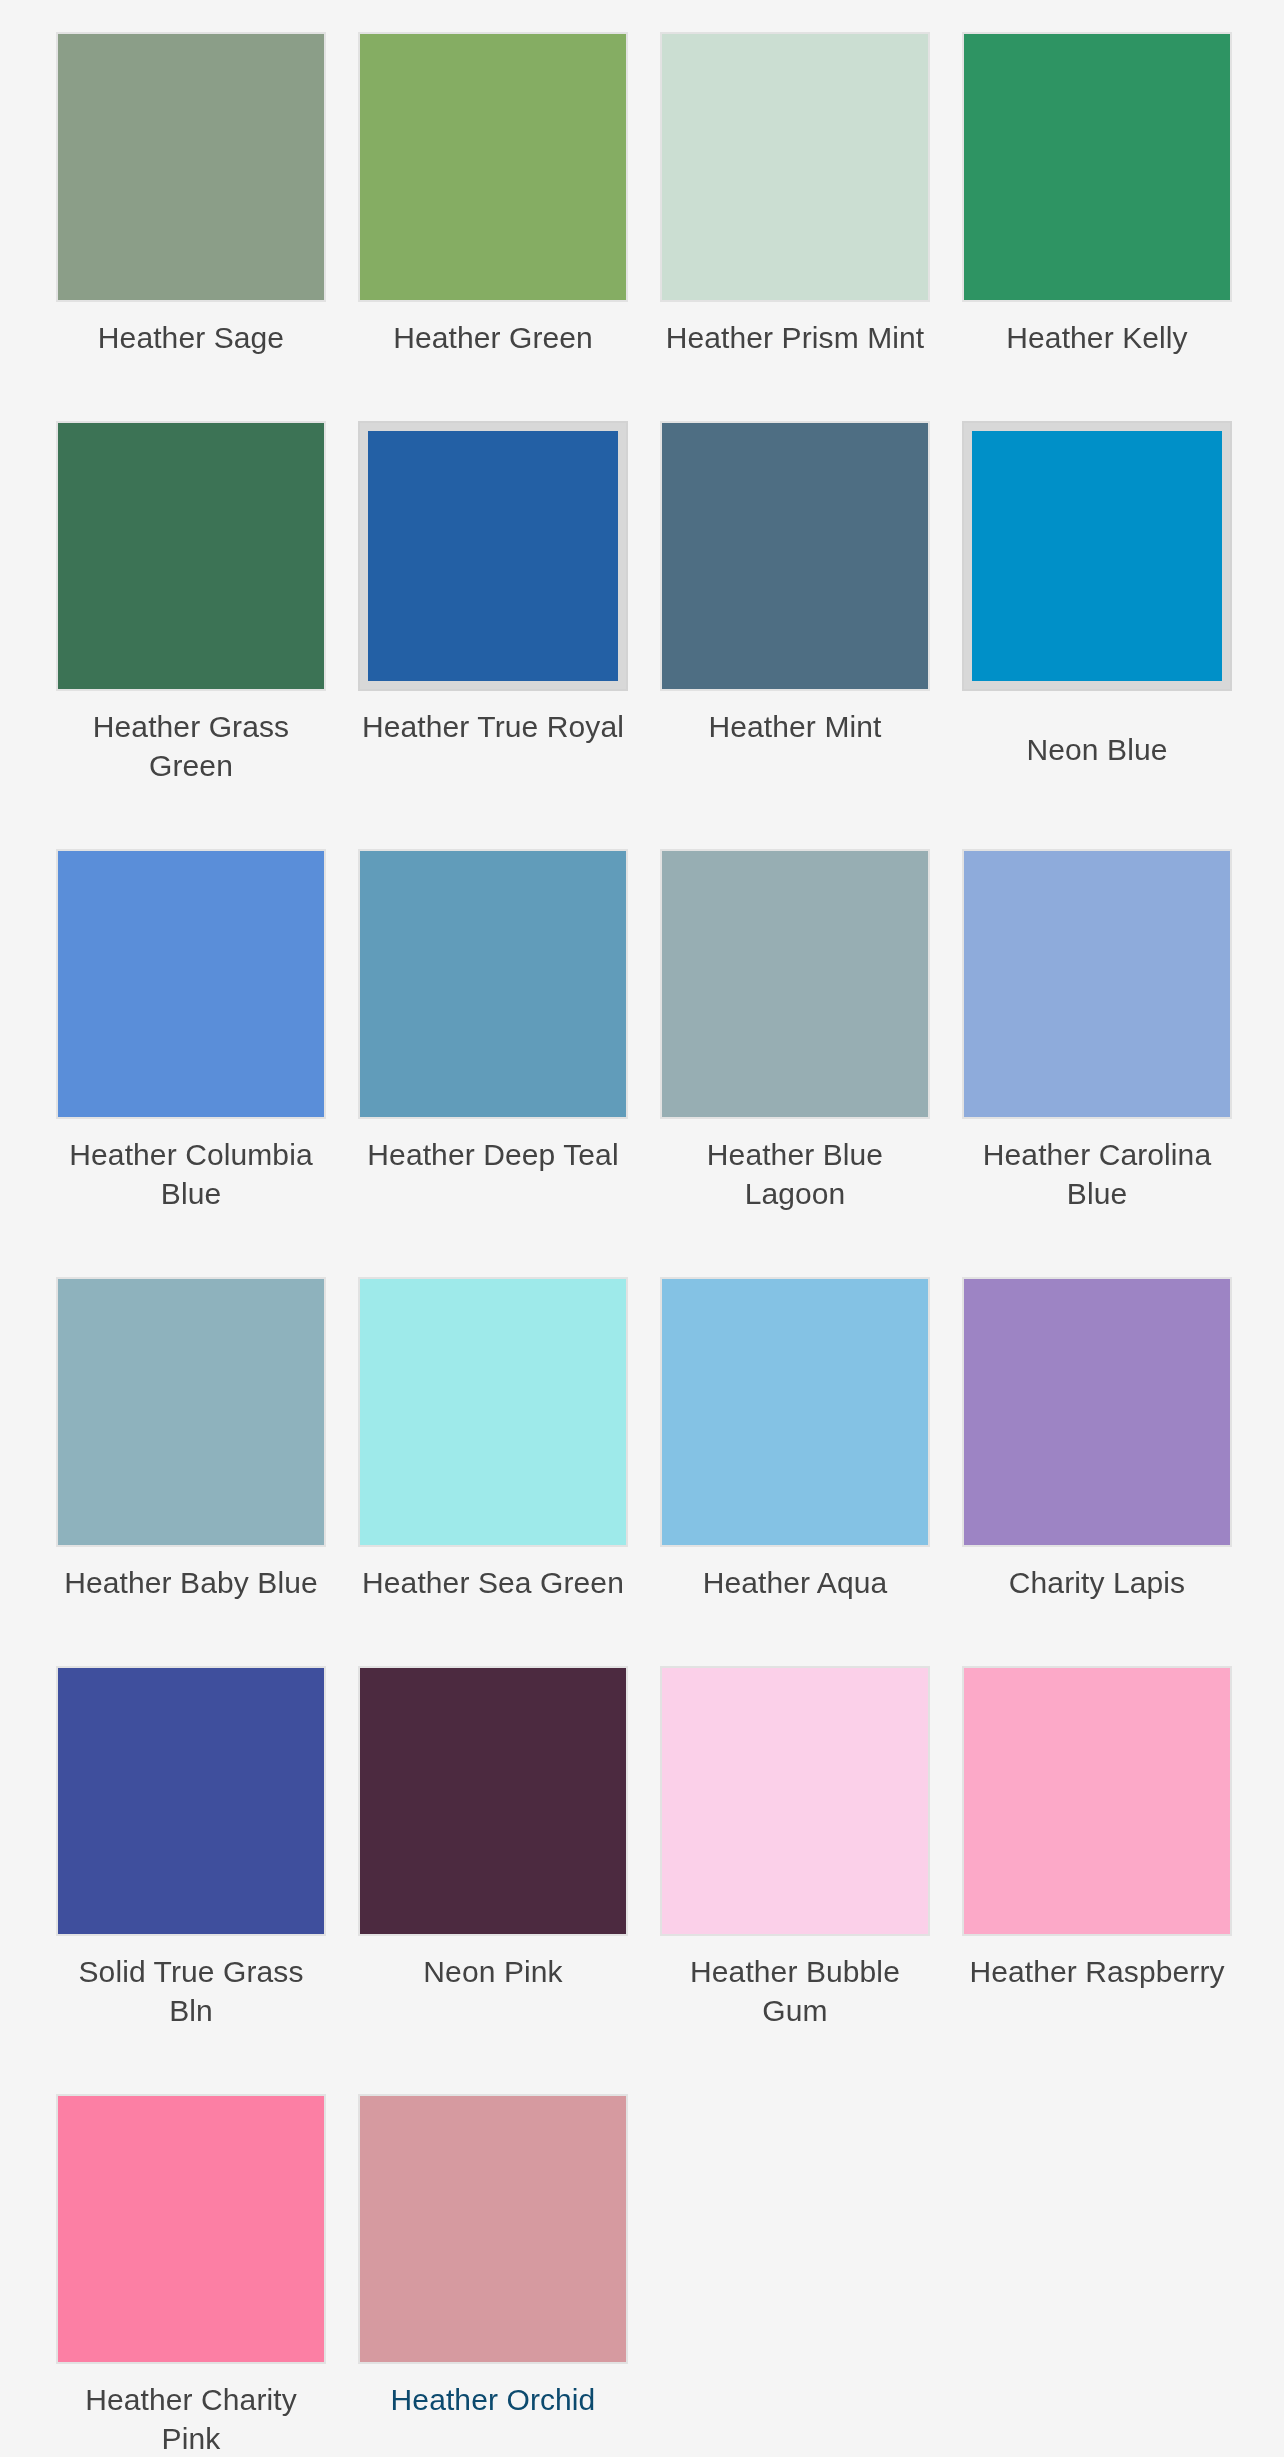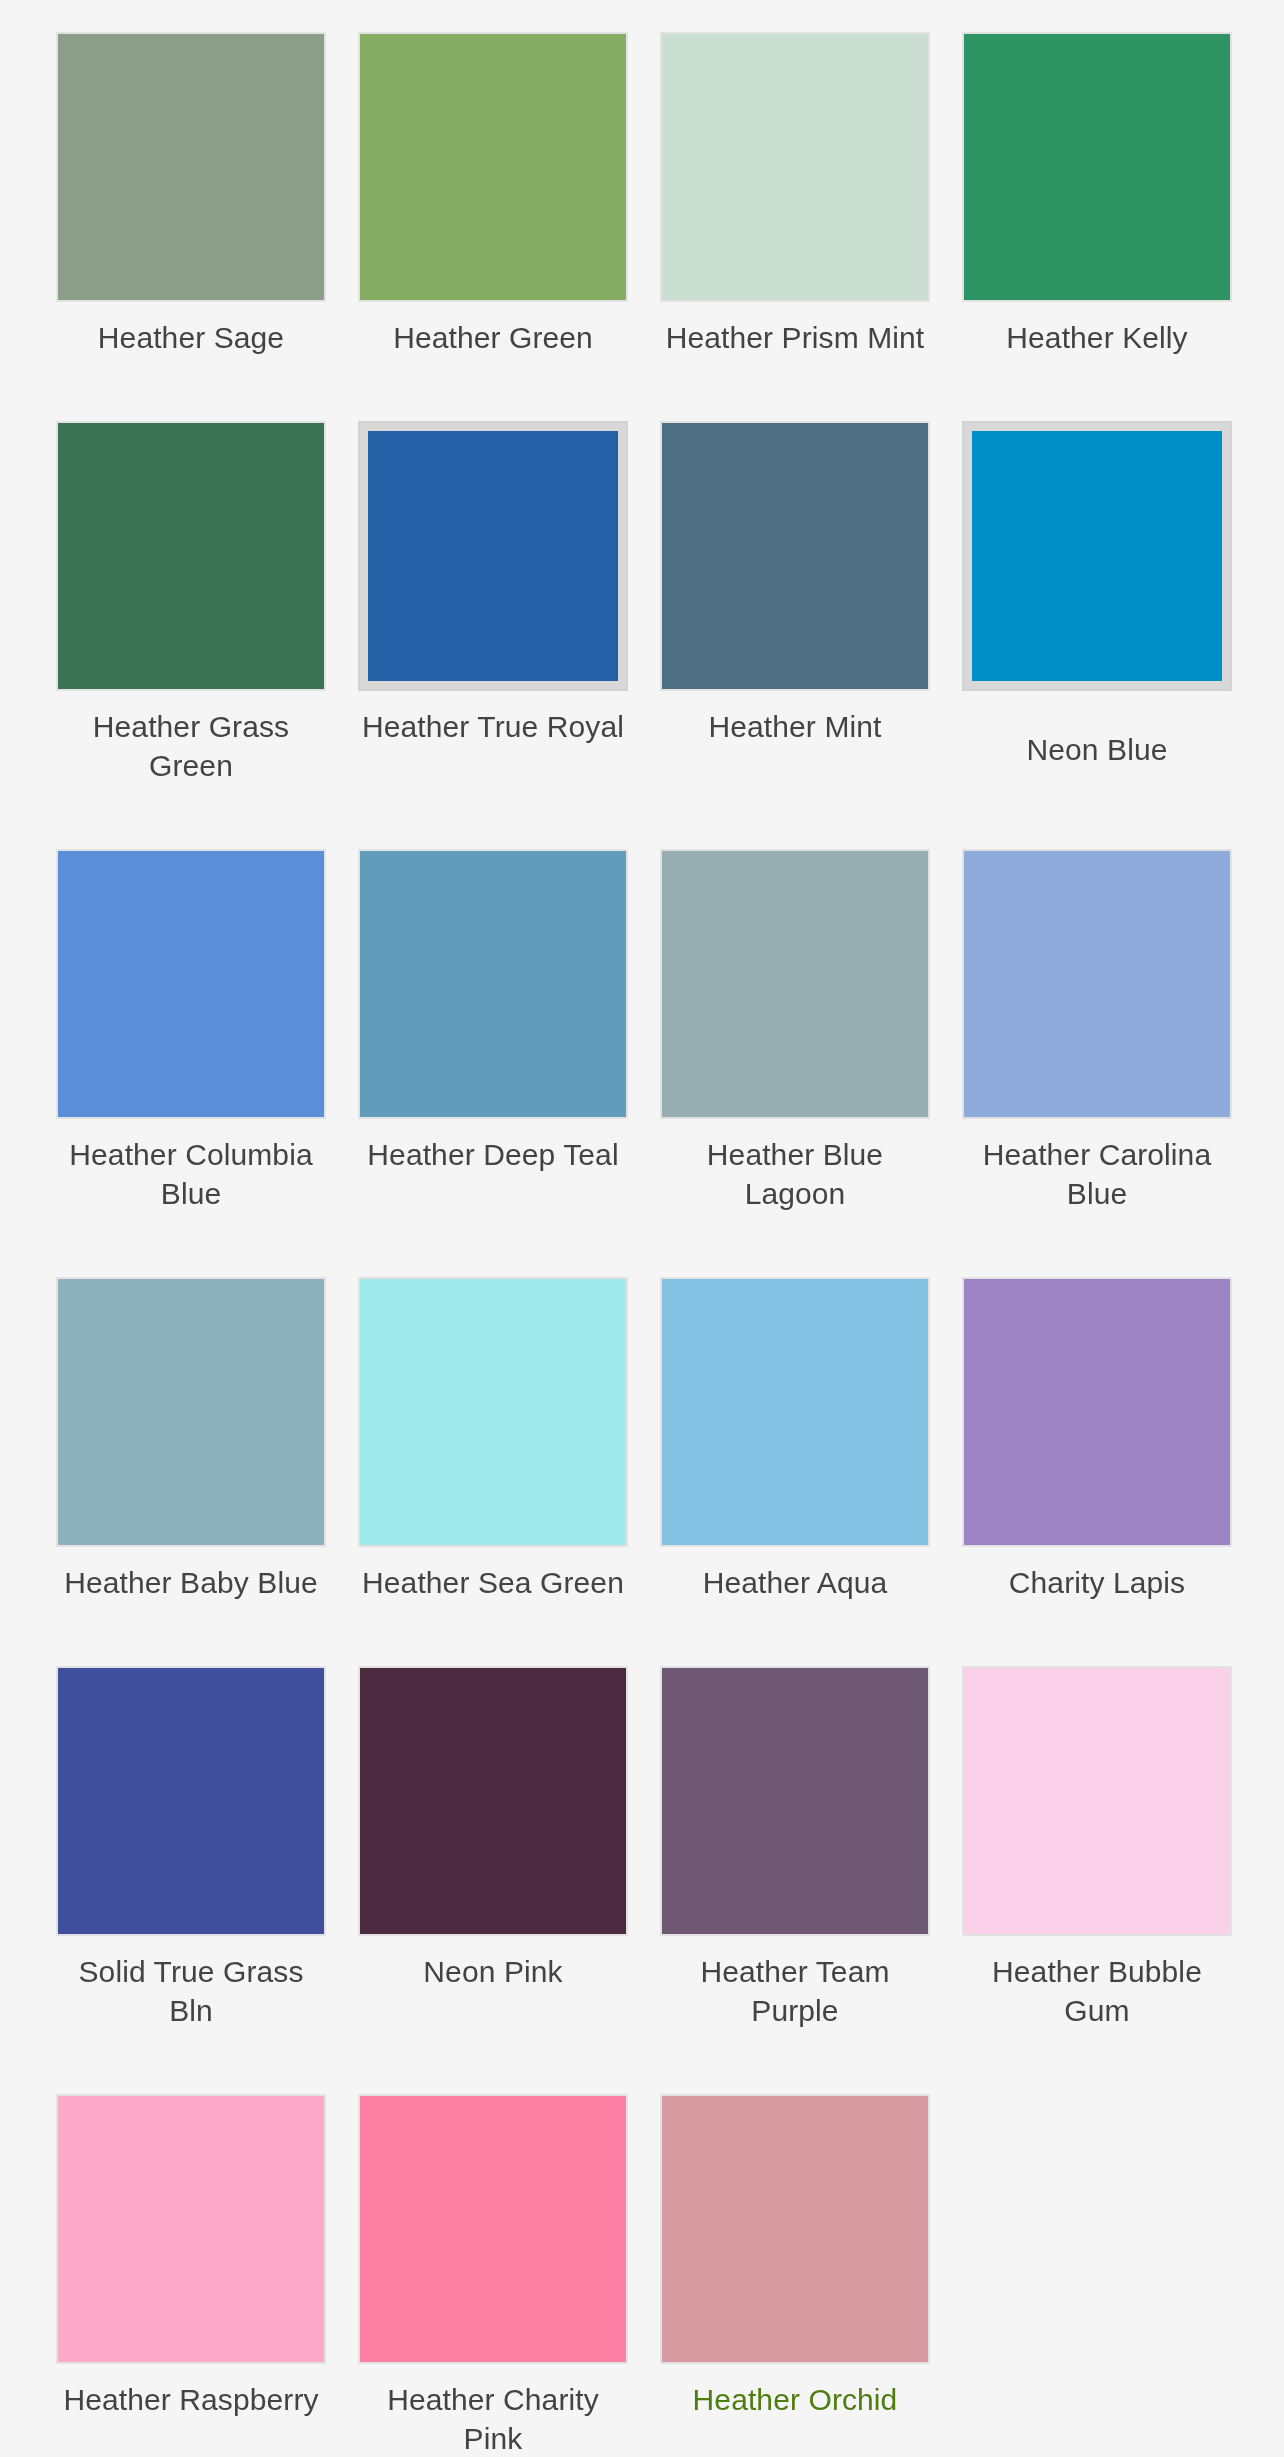--- a/index.html
+++ b/index.html
@@ -176,26 +176,20 @@
       </div>
       <div class="swatch-label" style="color: rgb(67, 67, 67);">Solid True Grass Bln</div>
     </div>
     <div class="swatch-cell">
       <div class="swatch-frame" role="button" aria-pressed="false" aria-label="Neon Pink" style="border-color: rgb(226, 226, 226);">
         <div class="swatch-color" style="background: rgb(76, 42, 64);"></div>
       </div>
       <div class="swatch-label" style="color: rgb(67, 67, 67);">Neon Pink</div>
     </div>
     <div class="swatch-cell">
-      <div class="swatch-frame" role="button" aria-pressed="false" aria-label="Heather Team Purple" style="border-color: rgb(226, 226, 226);">
-        <div class="swatch-color" style="background: rgb(110, 88, 115);"></div>
-      </div>
-      <div class="swatch-label" style="color: rgb(67, 67, 67);">Heather Team Purple</div>
-    </div>
-    <div class="swatch-cell">
       <div class="swatch-frame" role="button" aria-pressed="false" aria-label="Heather Bubble Gum" style="border-color: rgb(226, 226, 226);">
         <div class="swatch-color" style="background: rgb(251, 208, 233);"></div>
       </div>
       <div class="swatch-label" style="color: rgb(67, 67, 67);">Heather Bubble Gum</div>
     </div>
     <div class="swatch-cell">
       <div class="swatch-frame" role="button" aria-pressed="false" aria-label="Heather Raspberry" style="border-color: rgb(226, 226, 226);">
         <div class="swatch-color" style="background: rgb(252, 169, 200);"></div>
       </div>
       <div class="swatch-label" style="color: rgb(67, 67, 67);">Heather Raspberry</div>
@@ -203,15 +197,15 @@
     <div class="swatch-cell">
       <div class="swatch-frame" role="button" aria-pressed="false" aria-label="Heather Charity Pink" style="border-color: rgb(226, 226, 226);">
         <div class="swatch-color" style="background: rgb(252, 127, 164);"></div>
       </div>
       <div class="swatch-label" style="color: rgb(67, 67, 67);">Heather Charity Pink</div>
     </div>
     <div class="swatch-cell">
       <div class="swatch-frame" role="button" aria-pressed="false" aria-label="Heather Orchid" style="border-color: rgb(226, 226, 226);">
         <div class="swatch-color" style="background: rgb(214, 154, 160);"></div>
       </div>
-      <div class="swatch-label" style="color: #4d7c0f;">Heather Orchid</div>
+      <div class="swatch-label" style="color: #0c4a6e;">Heather Orchid</div>
     </div>
   </main>
 
 </body></html>

